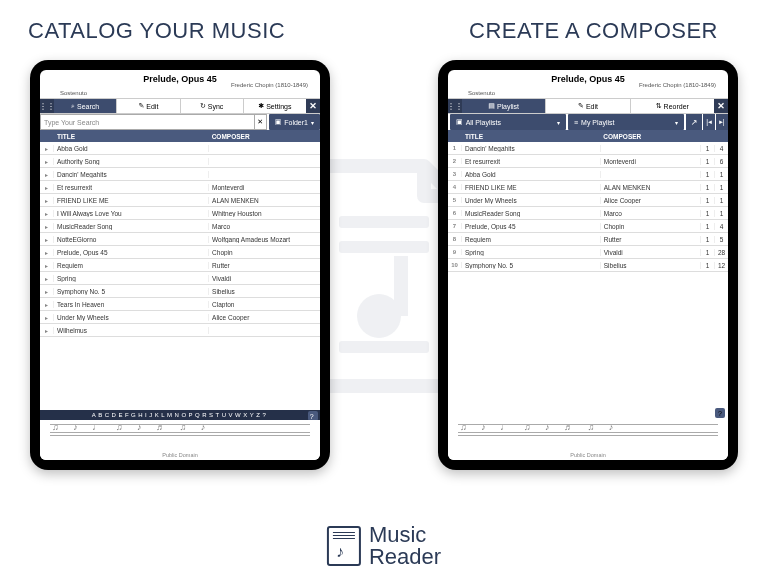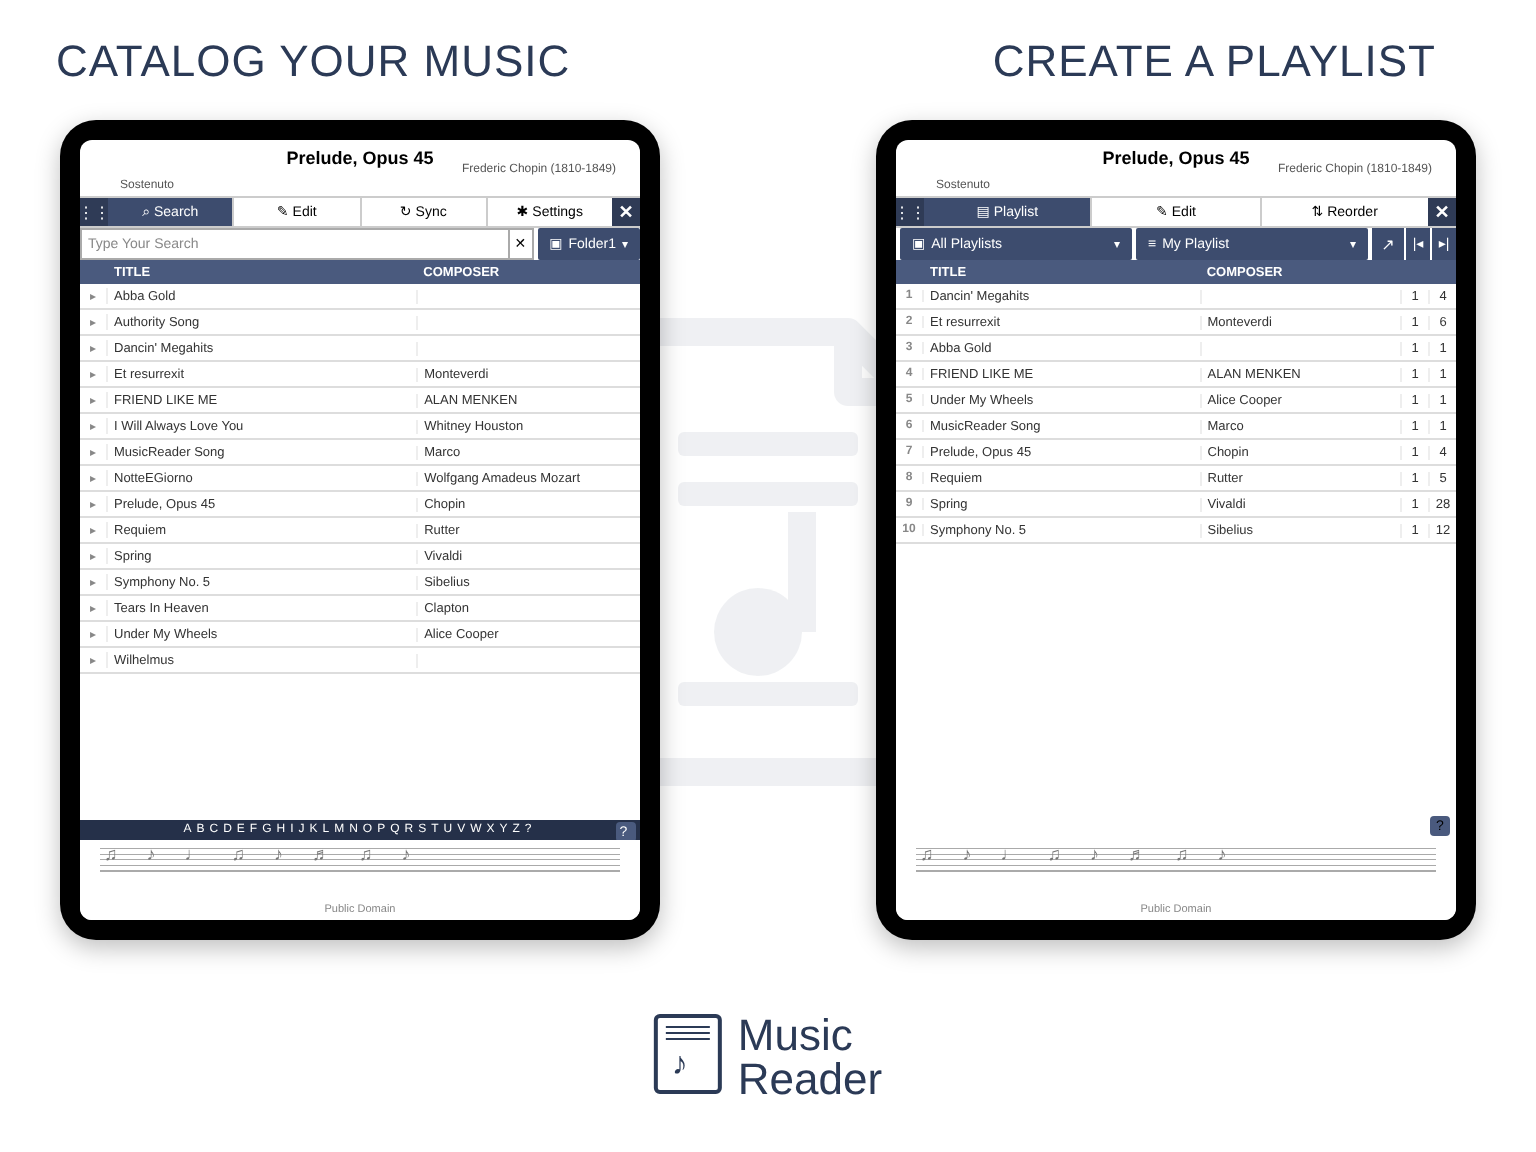--- a/index.html
+++ b/index.html
@@ -41,21 +41,21 @@
 .row .c2{flex:1.4;padding-left:3px;border-right:1px solid #eee;white-space:nowrap;overflow:hidden}
 .row .c3{flex:1;padding-left:3px;white-space:nowrap;overflow:hidden}
 .row .c4,.row .c5{width:14px;text-align:center;border-left:1px solid #eee}
 .alpha{background:#253049;color:#fff;font-size:6px;letter-spacing:2.5px;text-align:center;padding:2px 0;position:relative}
 .helpq{position:absolute;right:2px;top:1px;background:#4a5a7e;width:10px;height:10px;border-radius:2px;display:flex;align-items:center;justify-content:center;font-size:7px}
 .sheet-footer{height:40px;position:relative;overflow:hidden;background:#fff}
 .staff{position:absolute;left:10px;right:10px;height:14px;top:4px}
 .staff::before{content:"";position:absolute;inset:0;background:repeating-linear-gradient(to bottom,#aaa 0,#aaa 0.6px,transparent 0.6px,transparent 2.8px)}
 .notes{position:absolute;left:12px;top:2px;font-size:9px;color:#777;letter-spacing:6px;font-style:italic}
 .pd{text-align:center;font-size:5.5px;color:#888;position:absolute;bottom:2px;left:0;right:0}
-.brand{position:absolute;bottom:25px;left:50%;transform:translateX(-50%);display:flex;align-items:flex-start;gap:8px;z-index:3}
+.brand{position:absolute;bottom:8px;left:50%;transform:translateX(-50%);display:flex;align-items:center;gap:8px;z-index:3}
 .brand-text{font-size:22px;color:#2b3a56;line-height:1;font-weight:500}
 .brand-text .l2{display:block}
 .brand-logo{width:34px;height:40px;border:2.5px solid #2b3a56;border-radius:3px;position:relative}
 .brand-logo::before{content:"";position:absolute;left:4px;right:4px;top:4px;height:9px;background:repeating-linear-gradient(to bottom,#2b3a56 0,#2b3a56 1.2px,transparent 1.2px,transparent 3px)}
 .brand-logo::after{content:"♪";position:absolute;left:7px;top:15px;font-size:16px;color:#2b3a56}
 .only-help{position:relative;height:12px;background:#fff}
 .only-help .helpq{right:3px;top:0}
 </style>
 </head>
 <body>
@@ -65,21 +65,21 @@
     <path d="M30 10 h110 l30 30 v190 h-140 z M140 10 v30 h30" fill="none" stroke="#c0c6d0" stroke-width="14" stroke-linejoin="round"></path>
     <rect x="55" y="60" width="90" height="12" rx="3"></rect>
     <rect x="55" y="85" width="90" height="12" rx="3"></rect>
     <rect x="110" y="100" width="14" height="60"></rect>
     <circle cx="95" cy="160" r="22"></circle>
     <rect x="55" y="185" width="90" height="12" rx="3"></rect>
   </g>
 </svg>
 
 <div class="headline left">CATALOG YOUR MUSIC</div>
-<div class="headline right">CREATE A PLAYLIST</div>
+<div class="headline right">CREATE A COMPOSER</div>
 
 <div class="tablet left">
  <div class="screen">
   <div class="sheet-header">
     <div class="sheet-title">Prelude, Opus 45</div>
     <div class="sheet-composer">Frederic Chopin (1810-1849)</div>
     <div class="sheet-tempo">Sostenuto</div>
   </div>
   <div class="toolbar-wrap">
     <div class="grid-btn">⋮⋮</div>

